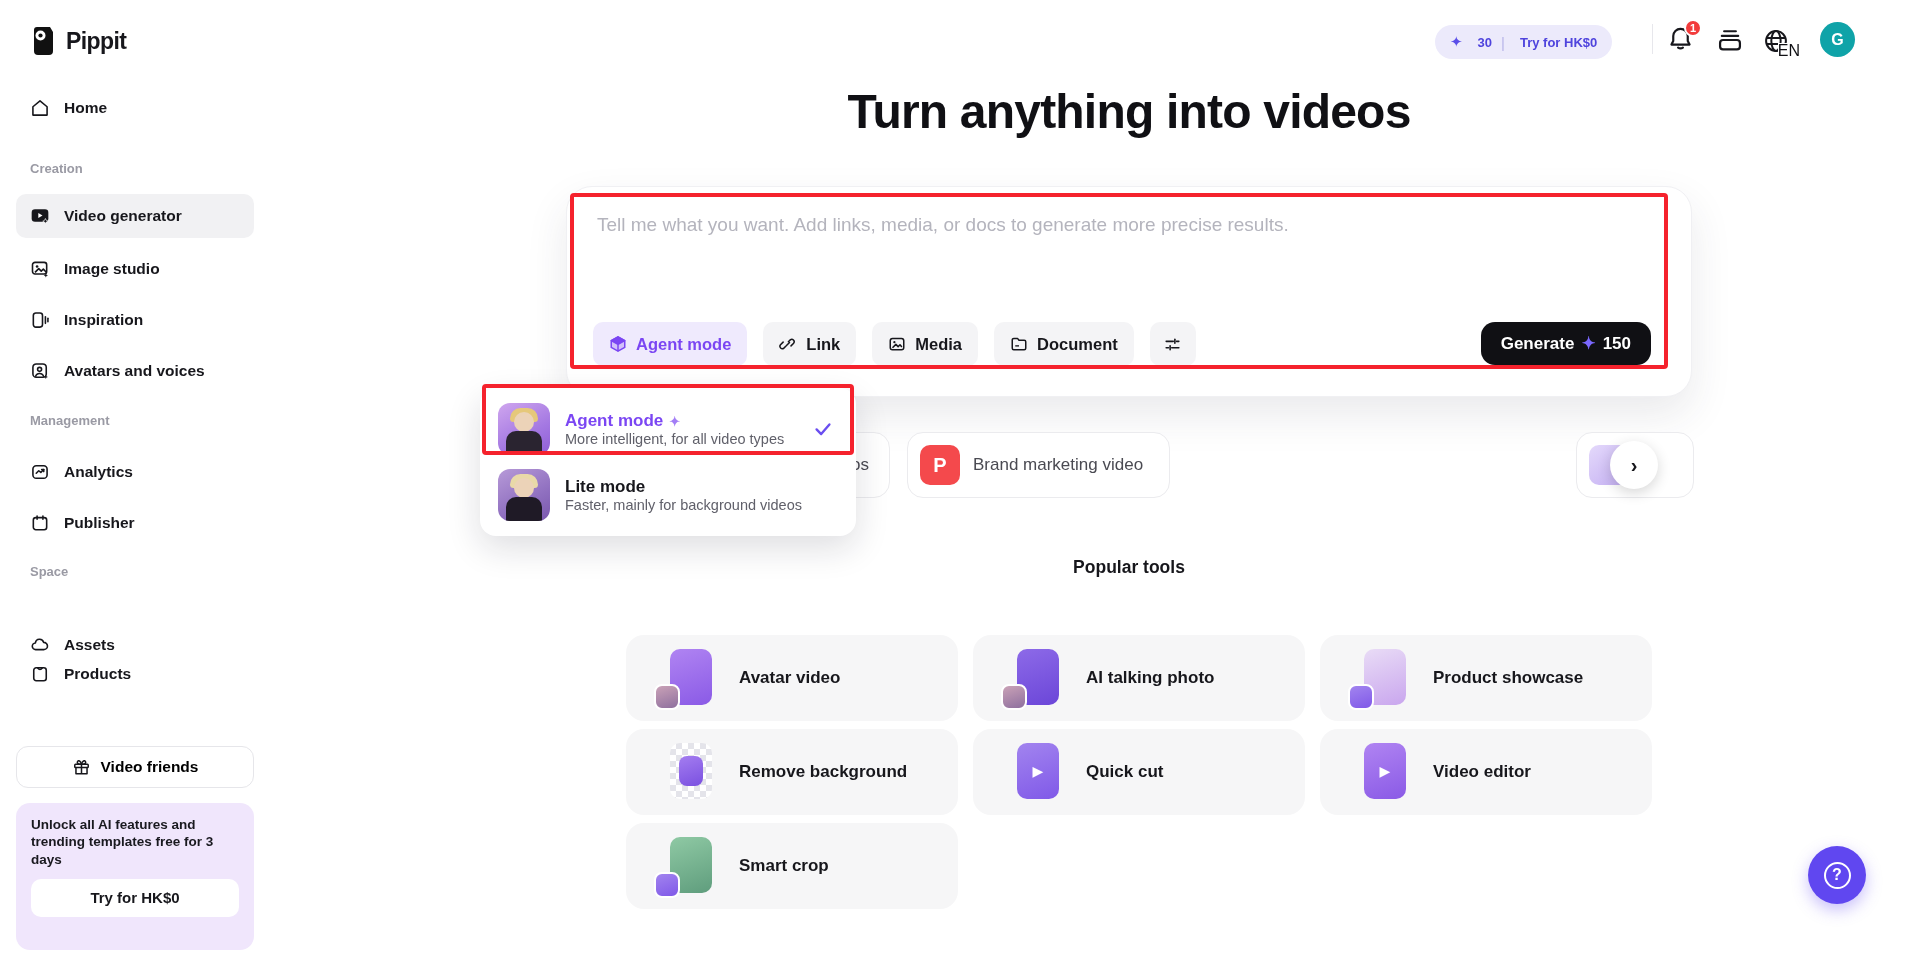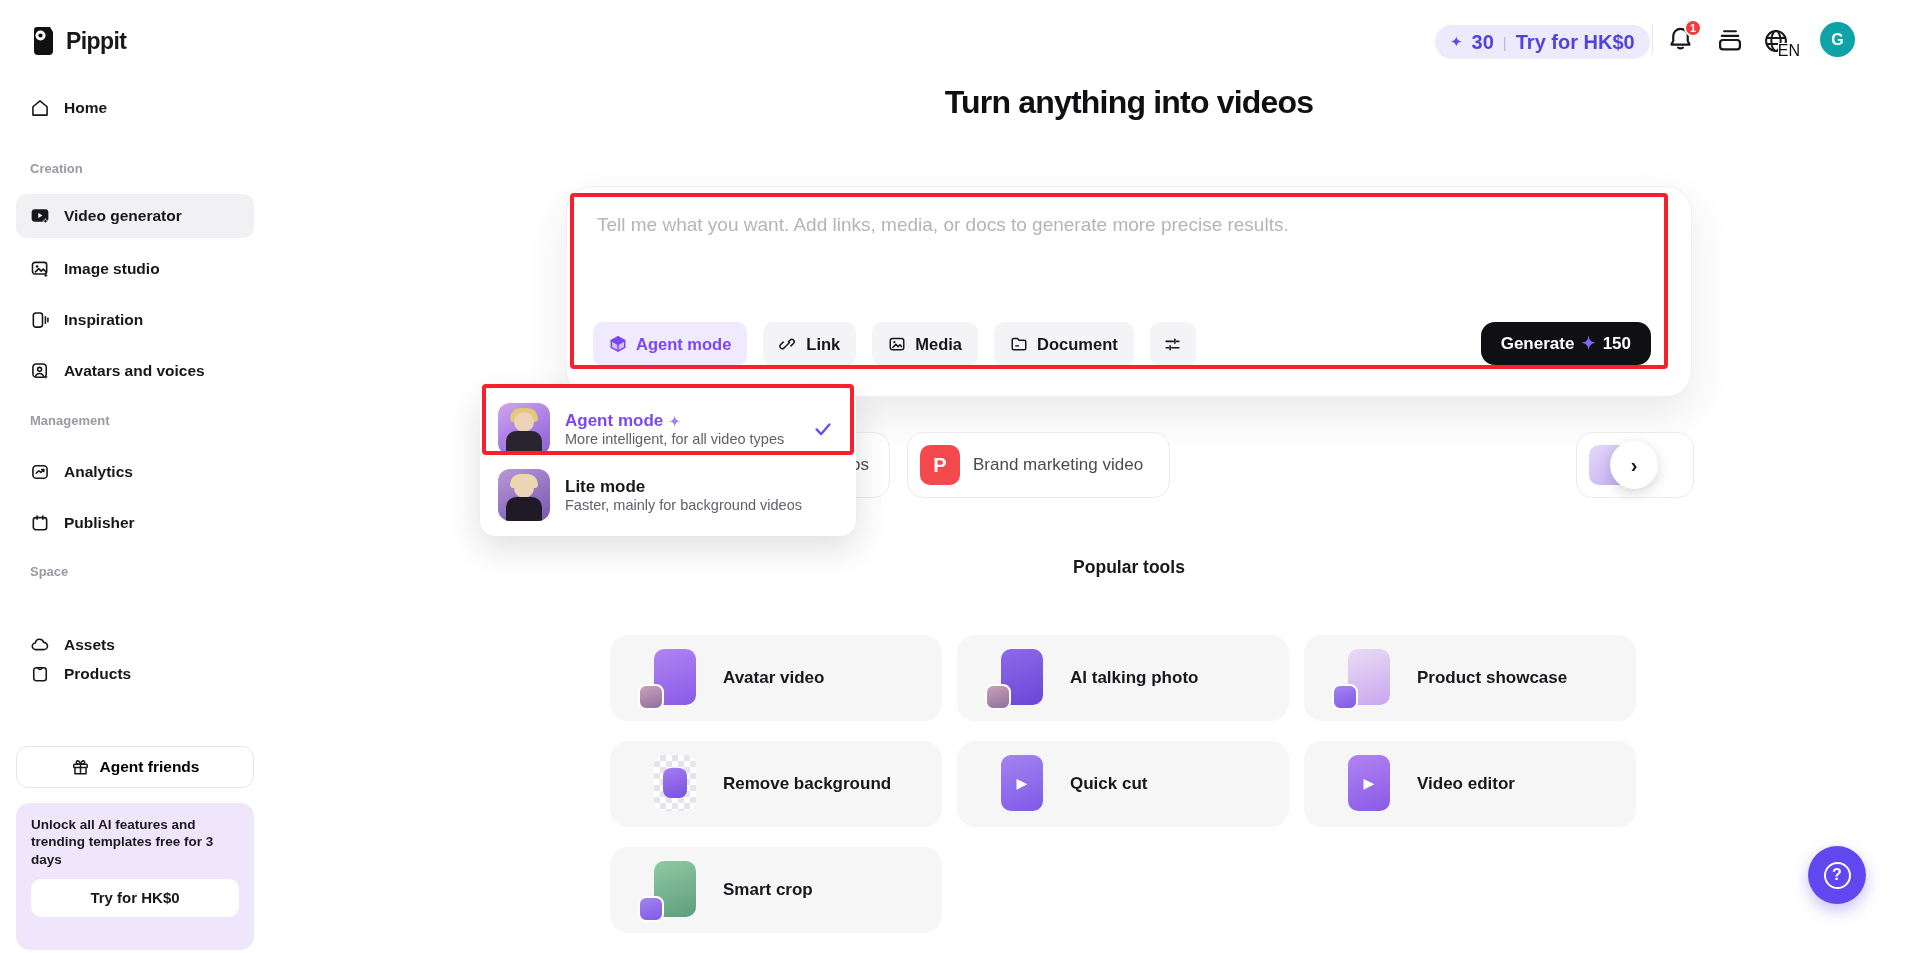--- a/index.html
+++ b/index.html
@@ -26,33 +26,33 @@
   .invite-btn{position:absolute;left:16px;top:746px;width:238px;height:42px;border:1px solid #e6e6ea;border-radius:12px;
     display:flex;align-items:center;justify-content:center;gap:10px;font-weight:700;font-size:15.5px;background:#fff;cursor:pointer;}
   .promo-card{position:absolute;left:16px;top:803px;width:238px;height:147px;background:#f0e6fc;border-radius:14px;padding:13px 15px;}
   .promo-text{font-size:13.5px;font-weight:700;line-height:1.28;color:#19191f;}
   .promo-btn{margin-top:11px;width:100%;height:38px;background:#fff;border:none;border-radius:10px;
     font-family:inherit;font-size:15px;font-weight:700;color:#17171c;cursor:pointer;}
   
   .credit-pill{position:absolute;left:1435px;top:25px;height:34px;background:#eceafb;border-radius:17px;
     display:flex;align-items:center;gap:9px;padding:0 15px;cursor:pointer;}
   .credit-pill .diamond{color:#5b4fe8;font-size:15px;}
-  .credit-pill .num,.credit-pill .try{font-size:20px;font-weight:800;color:#4f44dd;}
+  .credit-pill .num,.credit-pill .try{font-size:13px;font-weight:800;color:#4f44dd;margin-left:6px;}
   .credit-pill .pill-sep{color:#b9b6ea;font-weight:400;font-size:15px;}
   .top-sep{position:absolute;left:1652px;top:24px;width:1px;height:30px;background:#e7e7ec;}
   .icon-btn{position:absolute;cursor:pointer;background:none;border:none;}
   .bell-badge{position:absolute;left:1684px;top:19px;min-width:18px;height:18px;border-radius:9px;background:#f23c3c;
     border:2px solid #fff;color:#fff;font-size:11px;font-weight:700;display:flex;align-items:center;justify-content:center;padding:0 3px;}
   .lang-en{position:absolute;right:-2px;bottom:0px;font-size:16px;font-weight:400;color:#101014;background:#fff;line-height:1;}
   .avatar{position:absolute;left:1820px;top:22px;width:35px;height:35px;border-radius:50%;background:#0fa3a8;
     color:#fff;font-size:16px;font-weight:700;display:flex;align-items:center;justify-content:center;cursor:pointer;}
   
   .main{position:absolute;left:270px;top:0;width:1650px;height:953px;}
   .hero-title{position:absolute;left:296px;top:84px;width:1126px;text-align:center;
-    font-size:32px;font-weight:800;letter-spacing:-0.8px;color:#101014;}
+    font-size:48px;font-weight:800;letter-spacing:-0.8px;color:#101014;}
   .composer-card{position:absolute;left:296px;top:186px;width:1126px;height:211px;background:#fff;border-radius:26px;
     border:1px solid #f0f0f3;box-shadow:0 18px 42px rgba(45,45,70,.10);}
   .composer-ph{position:absolute;left:30px;top:27px;font-size:19px;color:#b4b4bd;}
   .chip-row{position:absolute;left:26px;bottom:30px;display:flex;gap:16px;}
   .chip{height:44px;border-radius:10px;padding:0 16px;display:flex;align-items:center;gap:9px;
     background:var(--chip-bg);font-size:16.5px;font-weight:700;color:#17171c;cursor:pointer;border:none;font-family:inherit;}
   .chip.agent{background:#efeafd;color:var(--accent-text);}
   .chip.square{width:46px;justify-content:center;padding:0;}
   .generate-btn{position:absolute;right:40px;bottom:31px;height:43px;padding:0 20px;border:none;border-radius:14px;
     background:#101014;color:#fff;font-family:inherit;font-size:17px;font-weight:700;display:flex;align-items:center;gap:7px;cursor:pointer;}
@@ -81,21 +81,21 @@
   .sugg-chip .lbl{white-space:nowrap;}
   .badge-p{width:40px;height:40px;border-radius:10px;background:#f4494c;color:#fff;font-size:20px;font-weight:800;
     display:flex;align-items:center;justify-content:center;}
   .sugg-thumb{width:40px;height:40px;border-radius:10px;background:linear-gradient(140deg,#9fb3c8,#5f7186 55%,#8797ab);}
   .sugg-thumb.lav{background:linear-gradient(140deg,#e4d9fb,#c3aef2);}
   .scroll-next{position:absolute;left:1044px;top:9px;width:48px;height:48px;border-radius:50%;background:#fff;border:none;
     box-shadow:0 4px 14px rgba(0,0,0,.16);font-size:20px;font-weight:700;color:#17171c;cursor:pointer;
     display:flex;align-items:center;justify-content:center;z-index:6;}
   
   .tools-title{position:absolute;left:296px;top:557px;width:1126px;text-align:center;font-size:17.5px;font-weight:700;color:#17171c;}
-  .tools-grid{position:absolute;left:340px;top:635px;display:grid;grid-template-columns:repeat(3,332px);gap:20px 15px;}
+  .tools-grid{position:absolute;left:356px;top:635px;display:grid;grid-template-columns:repeat(3,332px);gap:8px 15px;}
   .tool-card{height:86px;background:var(--card-bg);border-radius:18px;display:flex;align-items:center;padding-left:34px;gap:27px;cursor:pointer;}
   .tool-label{font-size:17px;font-weight:700;color:#17171c;}
   .thumb-wrap{position:relative;width:52px;height:58px;flex:0 0 52px;}
   .thumb-main{position:absolute;right:0;top:0;width:42px;height:56px;border-radius:10px;
     display:flex;align-items:center;justify-content:center;color:#fff;font-size:14px;}
   .thumb-small{position:absolute;left:-6px;bottom:-3px;width:26px;height:26px;border-radius:8px;border:2px solid #fff;}
   .g-purple{background:linear-gradient(160deg,#b084f2,#8a5ae6);}
   .g-deep{background:linear-gradient(160deg,#8d6ae8,#6b46d8);}
   .g-light{background:linear-gradient(160deg,#e9dcf6,#c9a6ee);}
   .g-lav{background:linear-gradient(160deg,#a284ef,#8059e8);}
@@ -229,21 +229,21 @@
   <button class="invite-btn">
     <span>
       <svg width="19" height="19" viewBox="0 0 24 24" fill="none" stroke="#17171c" stroke-width="1.9" stroke-linejoin="round">
         <rect x="3.5" y="8" width="17" height="4" rx="1"></rect>
         <path d="M5 12 v8 h14 v-8"></path>
           <path d="M12 8 v12"></path>
         <path d="M12 8 c-4 0 -6-1 -5-3.5 1-2 4-1 5 3.5 Z"></path>
         <path d="M12 8 c4 0 6-1 5-3.5 -1-2 -4-1 -5 3.5 Z"></path>
       </svg>
     </span>
-    <span>Agent friends</span>
+    <span>Video friends</span>
   </button>
 
   <div class="promo-card">
     <div class="promo-text">Unlock all AI features and trending templates free for 3 days</div>
     <button class="promo-btn">Try for HK$0</button>
   </div>
 </nav>
 
 <div class="credit-pill">
   <span class="diamond">✦</span>

